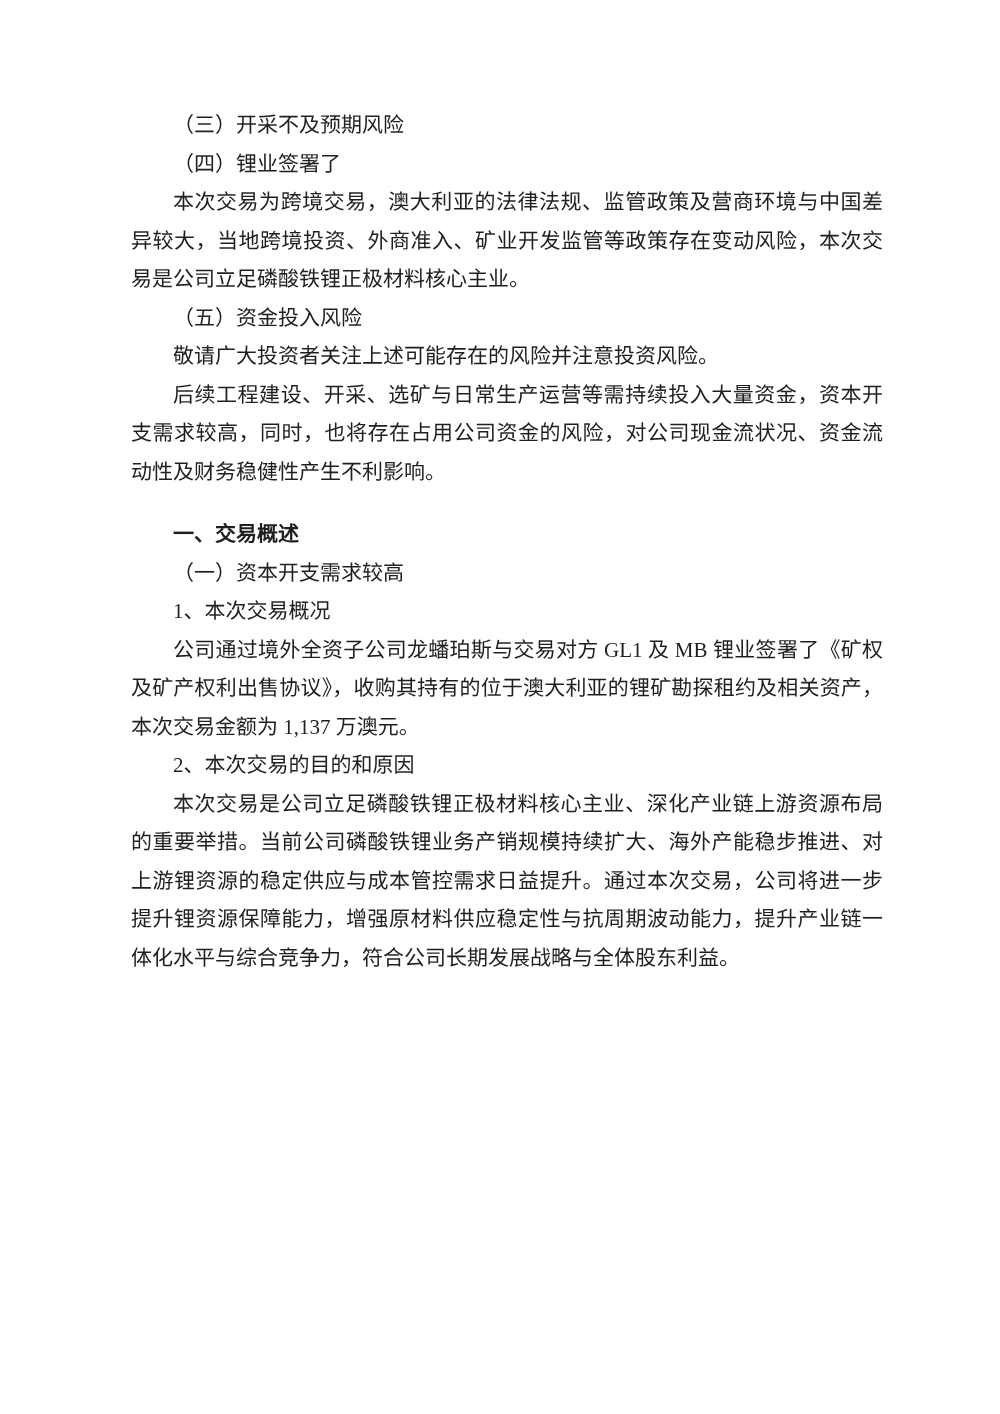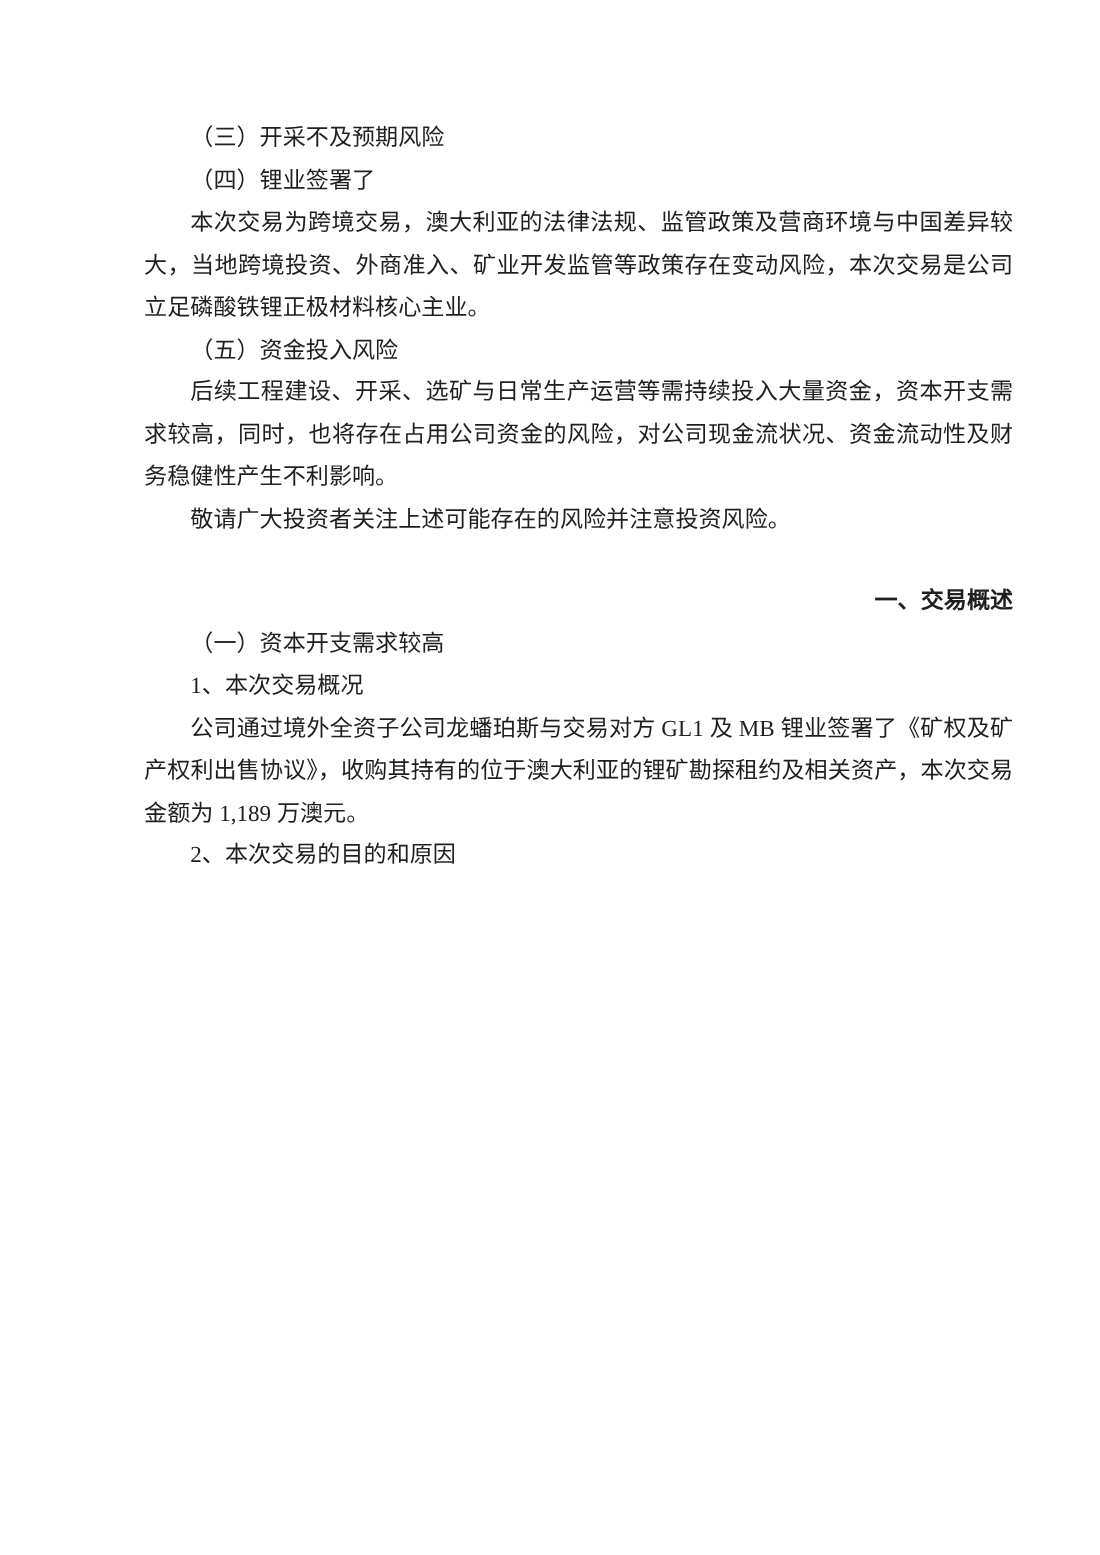--- a/index.html
+++ b/index.html
@@ -7,52 +7,53 @@
     padding: 0;
     background: #ffffff;
   }
   .page {
     position: relative;
     width: 1000px;
     height: 1414px;
     margin: 0 auto;
     background: #ffffff;
     box-sizing: border-box;
-    padding: 106px 79px 0 131px;
+    padding: 106px 117px 0 131px;
     overflow: hidden;
   }
   .doc-body p {
     margin: 0;
     font-family: "Liberation Serif", "DejaVu Serif", serif;
     font-size: 21px;
     line-height: 38.5px;
     color: #1f1f1f;
     text-align: justify;
     text-indent: 2em;
     word-break: break-all;
   }
   .doc-body p.section-heading {
     font-weight: bold;
-    margin-top: 36px;
-    text-align: right;
+    margin-top: 24px;
+    text-align: left;
   }
   .doc-body p.subheading {
     text-align: left;
   }
 </style>
 </head>
 <body>
 
 <div class="page">
   <div class="doc-body">
     <p class="subheading">（三）开采不及预期风险</p>
     <p class="subheading">（四）锂业签署了</p>
     <p class="body">本次交易为跨境交易，澳大利亚的法律法规、监管政策及营商环境与中国差异较大，当地跨境投资、外商准入、矿业开发监管等政策存在变动风险，本次交易是公司立足磷酸铁锂正极材料核心主业。</p>
     <p class="subheading">（五）资金投入风险</p>
+    <p class="body">敬请广大投资者关注上述可能存在的风险并注意投资风险。</p>
     <p class="body">后续工程建设、开采、选矿与日常生产运营等需持续投入大量资金，资本开支需求较高，同时，也将存在占用公司资金的风险，对公司现金流状况、资金流动性及财务稳健性产生不利影响。</p>
-    <p class="body">敬请广大投资者关注上述可能存在的风险并注意投资风险。</p>
     <p class="section-heading">一、交易概述</p>
     <p class="subheading">（一）资本开支需求较高</p>
     <p class="subheading">1、本次交易概况</p>
-    <p class="body">公司通过境外全资子公司龙蟠珀斯与交易对方 GL1 及 MB 锂业签署了《矿权及矿产权利出售协议》，收购其持有的位于澳大利亚的锂矿勘探租约及相关资产，本次交易金额为 1,189 万澳元。</p>
+    <p class="body">公司通过境外全资子公司龙蟠珀斯与交易对方 GL1 及 MB 锂业签署了《矿权及矿产权利出售协议》，收购其持有的位于澳大利亚的锂矿勘探租约及相关资产，本次交易金额为 1,137 万澳元。</p>
     <p class="subheading">2、本次交易的目的和原因</p>
+    <p class="body">本次交易是公司立足磷酸铁锂正极材料核心主业、深化产业链上游资源布局的重要举措。当前公司磷酸铁锂业务产销规模持续扩大、海外产能稳步推进、对上游锂资源的稳定供应与成本管控需求日益提升。通过本次交易，公司将进一步提升锂资源保障能力，增强原材料供应稳定性与抗周期波动能力，提升产业链一体化水平与综合竞争力，符合公司长期发展战略与全体股东利益。</p>
   </div>
 </div>
 
 </body></html>

